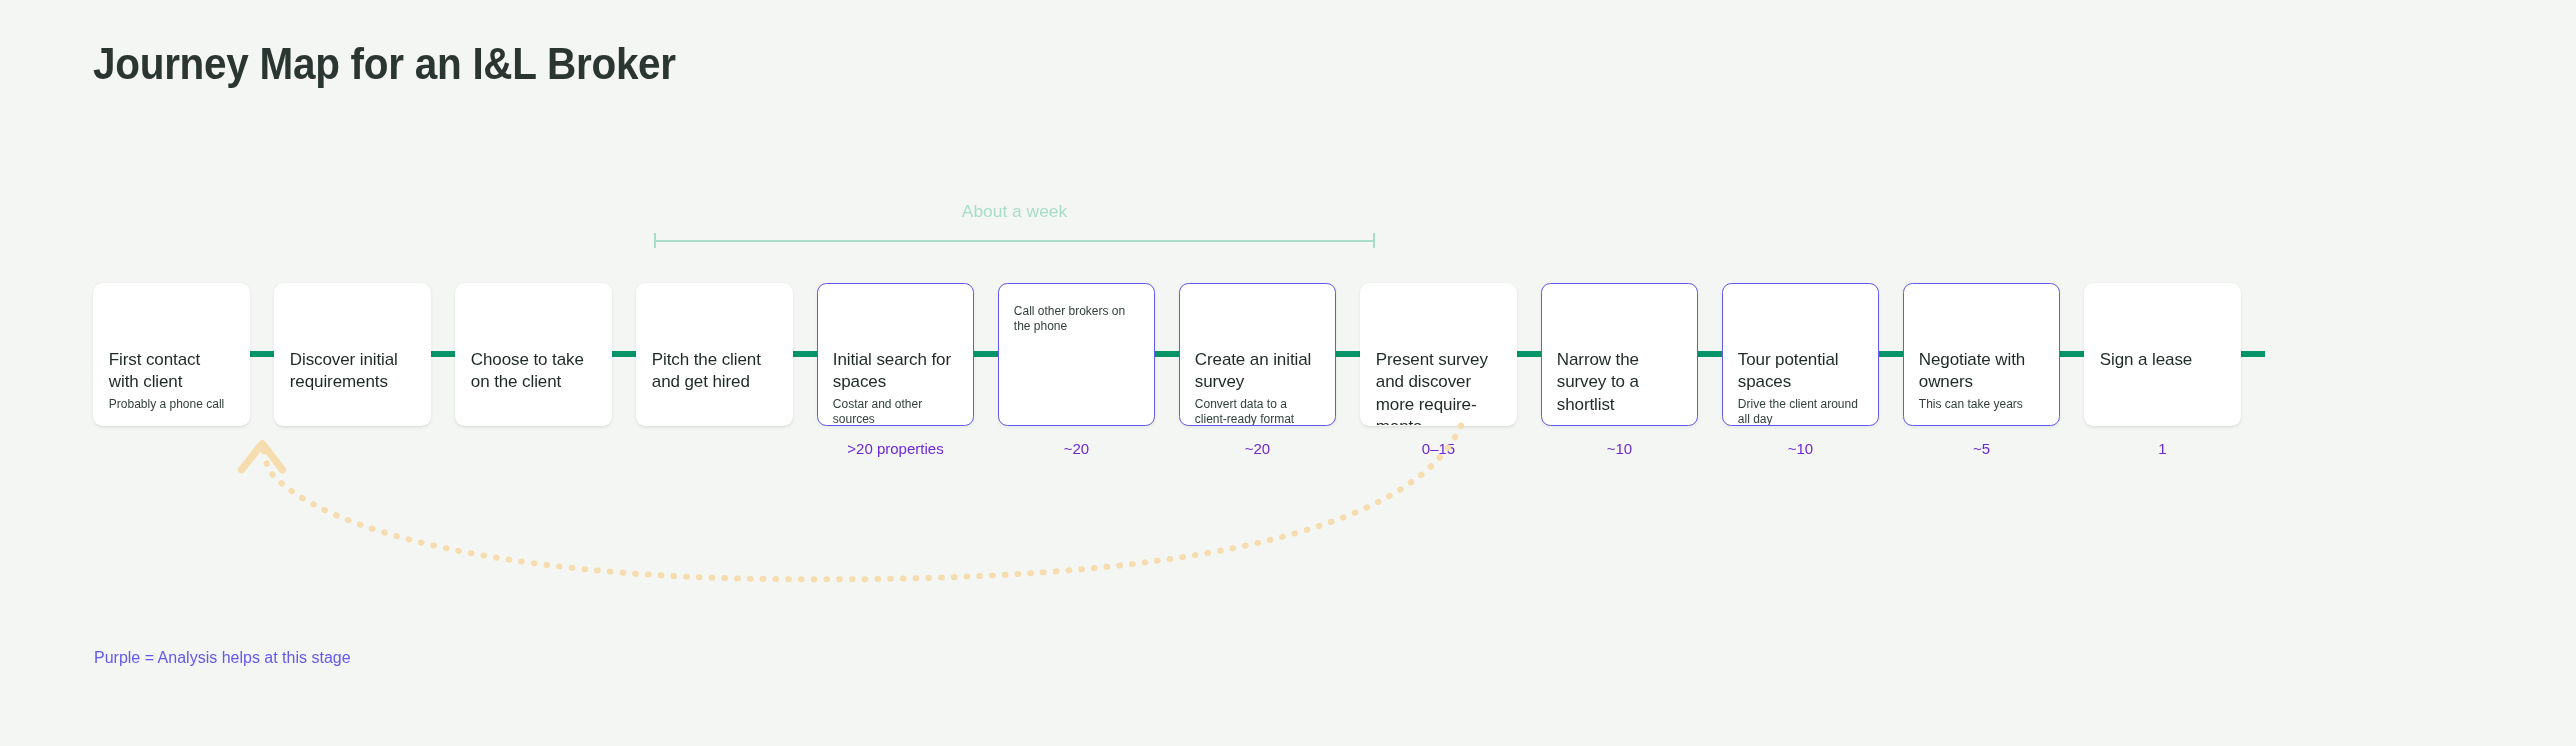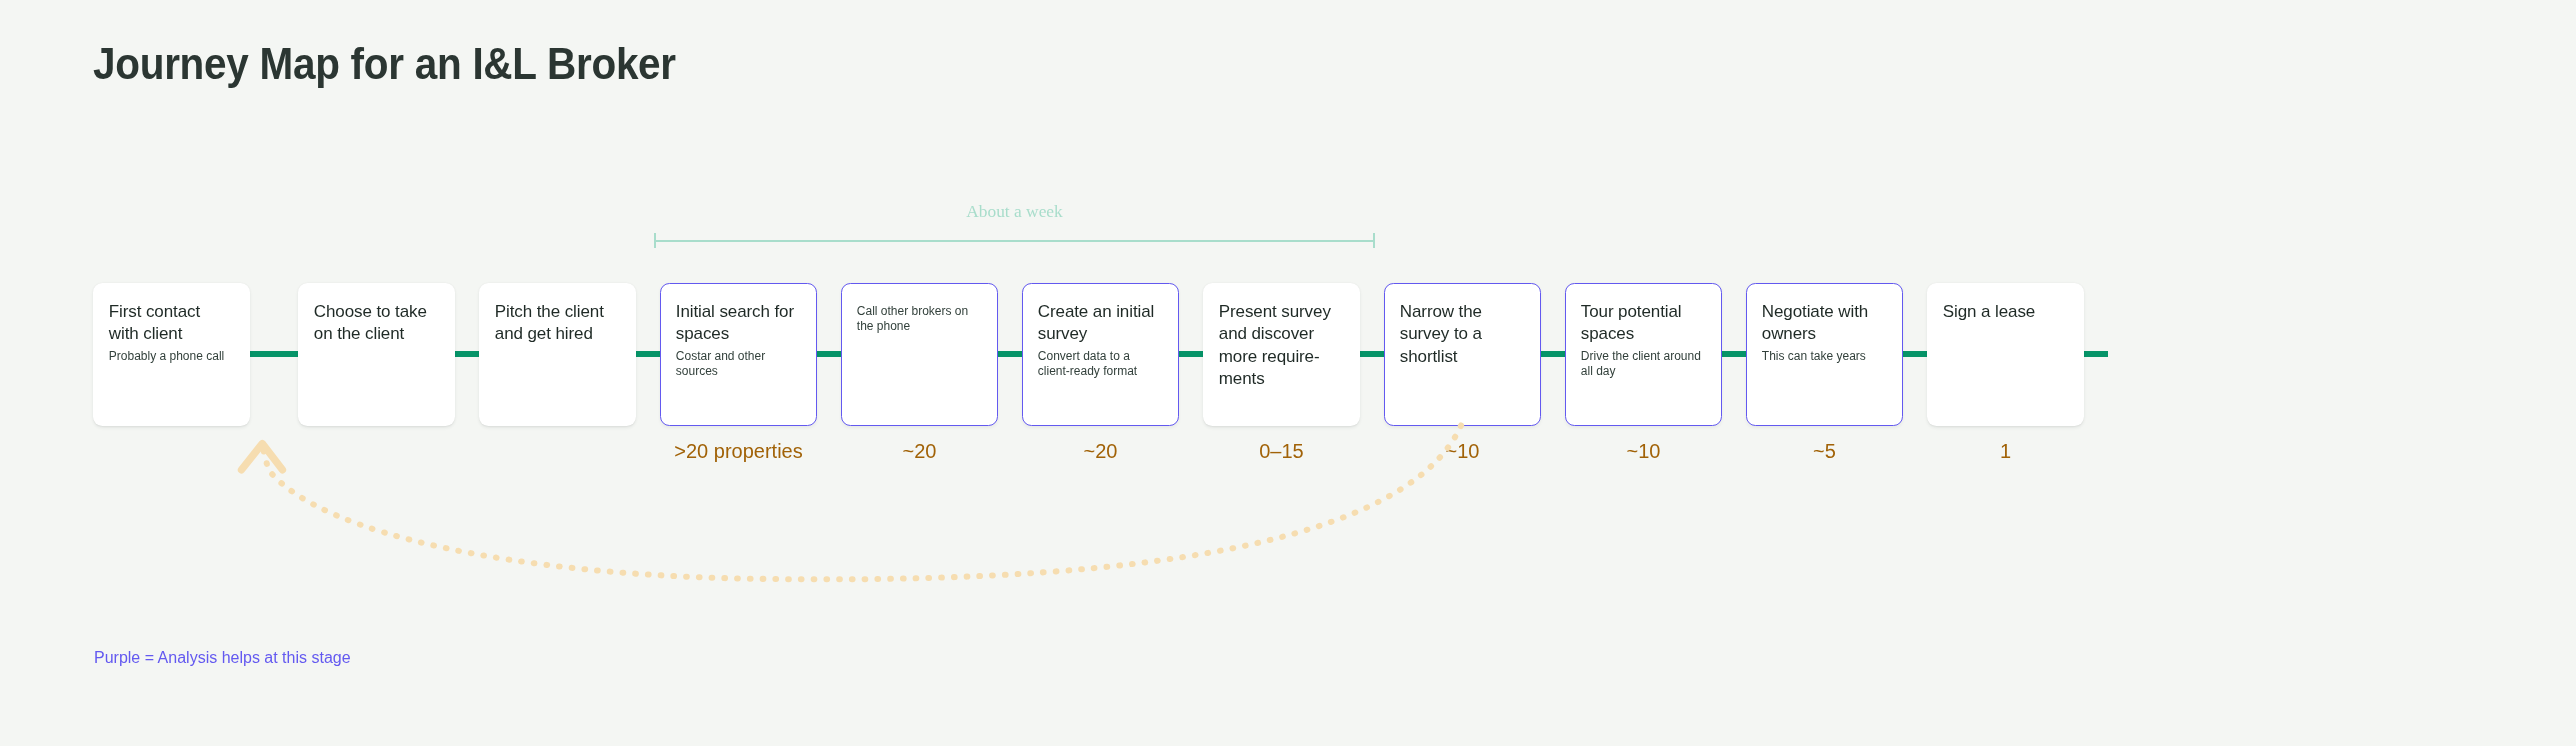--- a/index.html
+++ b/index.html
@@ -40,21 +40,20 @@
   }
   .bracket-label {
     position: absolute;
     top: 0;
     left: 0;
     width: 100%;
     text-align: center;
     font-size: 17.4px;
     color: #a8ddcb;
     white-space: nowrap;
-    font-family: Liberation Serif, serif;
   }
   .bracket-line {
     position: absolute;
     left: 0;
     top: 39px;
     width: 100%;
     height: 2px;
     background: #a8ddcb;
   }
   .bracket-tick {
@@ -97,42 +96,43 @@
   }
   .card.analysis {
     border: 1.3px solid #6359f0;
     box-shadow: 0 1.3px 3.4px rgba(35,45,40,0.06);
   }
   .card-title {
     font-size: 17px;
     line-height: 1.32;
     color: #1f2a26;
     letter-spacing: -0.1px;
+    margin-top: 48px;
   }
   .card-sub {
     margin-top: 3px;
     font-size: 12px;
     line-height: 1.3;
     color: #32403b;
   }
   .connector {
     flex: 0 0 auto;
     width: 24px;
     height: 6.7px;
     background: #069468;
     align-self: center;
   }
   .count-label {
     position: absolute;
     top: 160px;
     left: 0;
     width: 157px;
     text-align: center;
-    font-size: 20px;
-    color: #a16207;
+    font-size: 15px;
+    color: #6d28d9;
     white-space: nowrap;
   }
 
   
   .feedback-arrow {
     position: absolute;
     left: 0;
     top: 0;
     width: 2576px;
     height: 747px;
@@ -162,20 +162,25 @@
 </div>
 
 <div class="journey-row" id="journey-row">
     <div class="stage">
       <div class="card">
         <div class="card-title">First contact with client</div>
         <div class="card-sub">Probably a phone call</div>
       </div>
     </div>
     <div class="connector"></div>
+    <div class="stage">
+      <div class="card">
+        <div class="card-title">Discover initial requirements</div>
+      </div>
+    </div>
     <div class="connector"></div>
     <div class="stage">
       <div class="card">
         <div class="card-title">Choose to take on the client</div>
       </div>
     </div>
     <div class="connector"></div>
     <div class="stage">
       <div class="card">
         <div class="card-title">Pitch the client and get hired</div>

